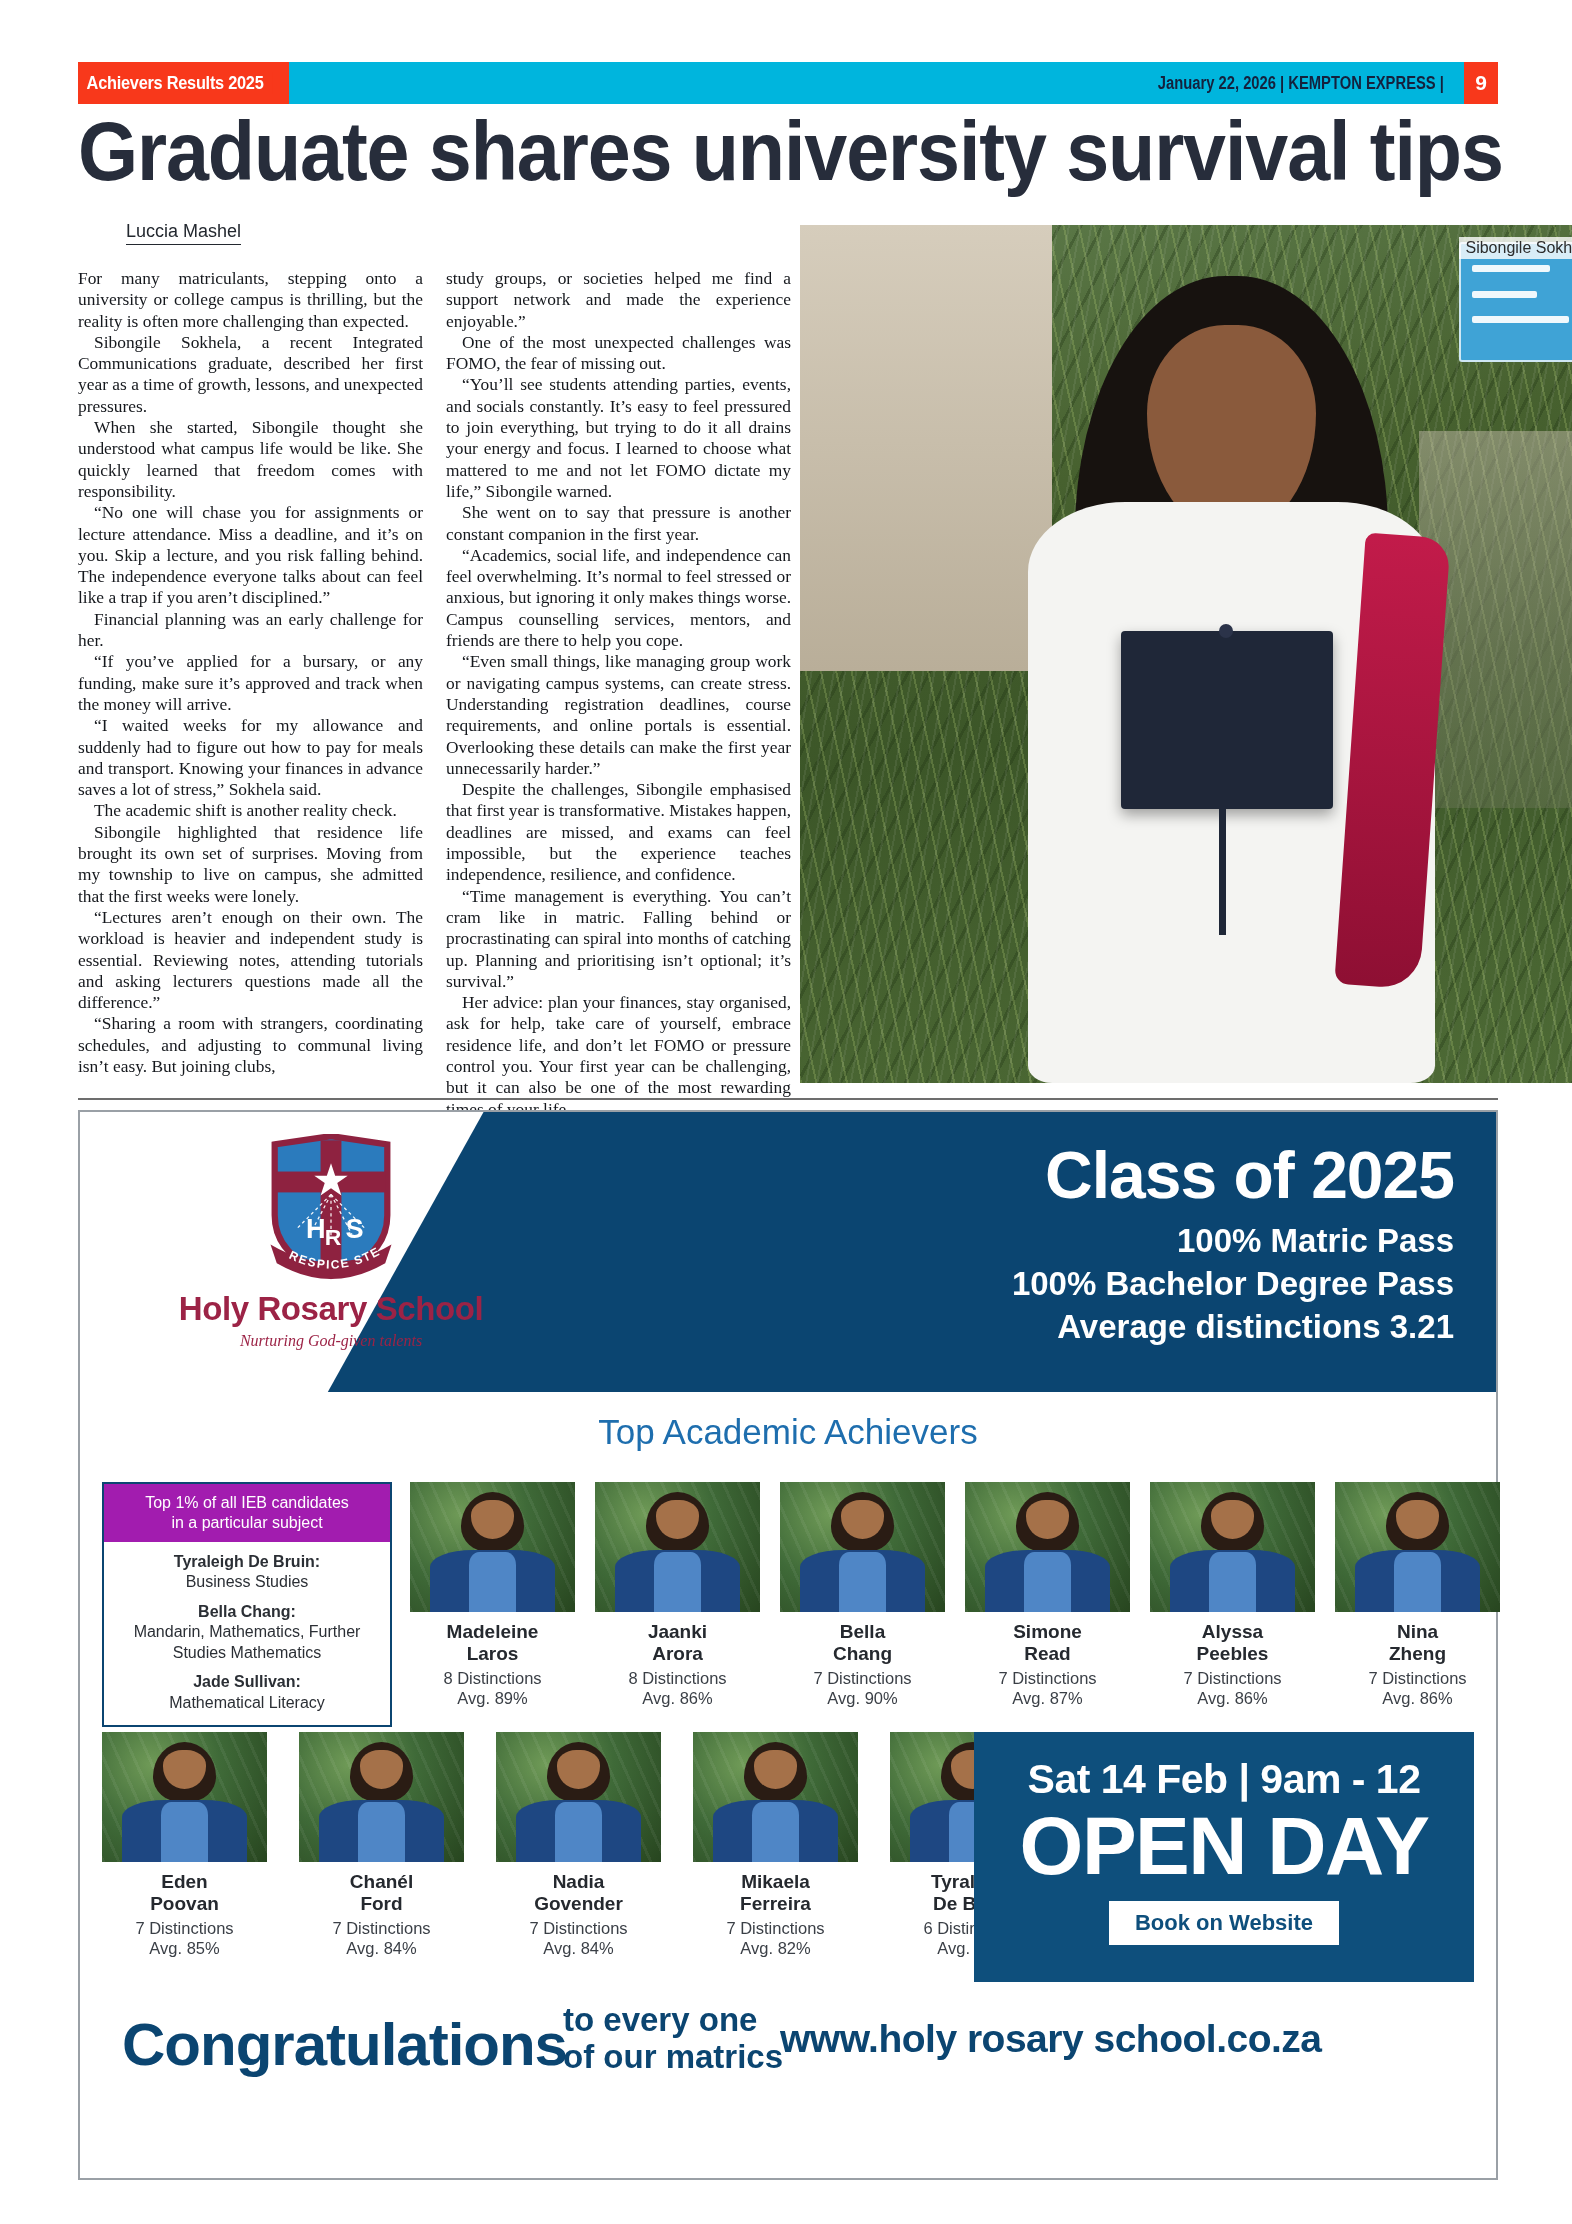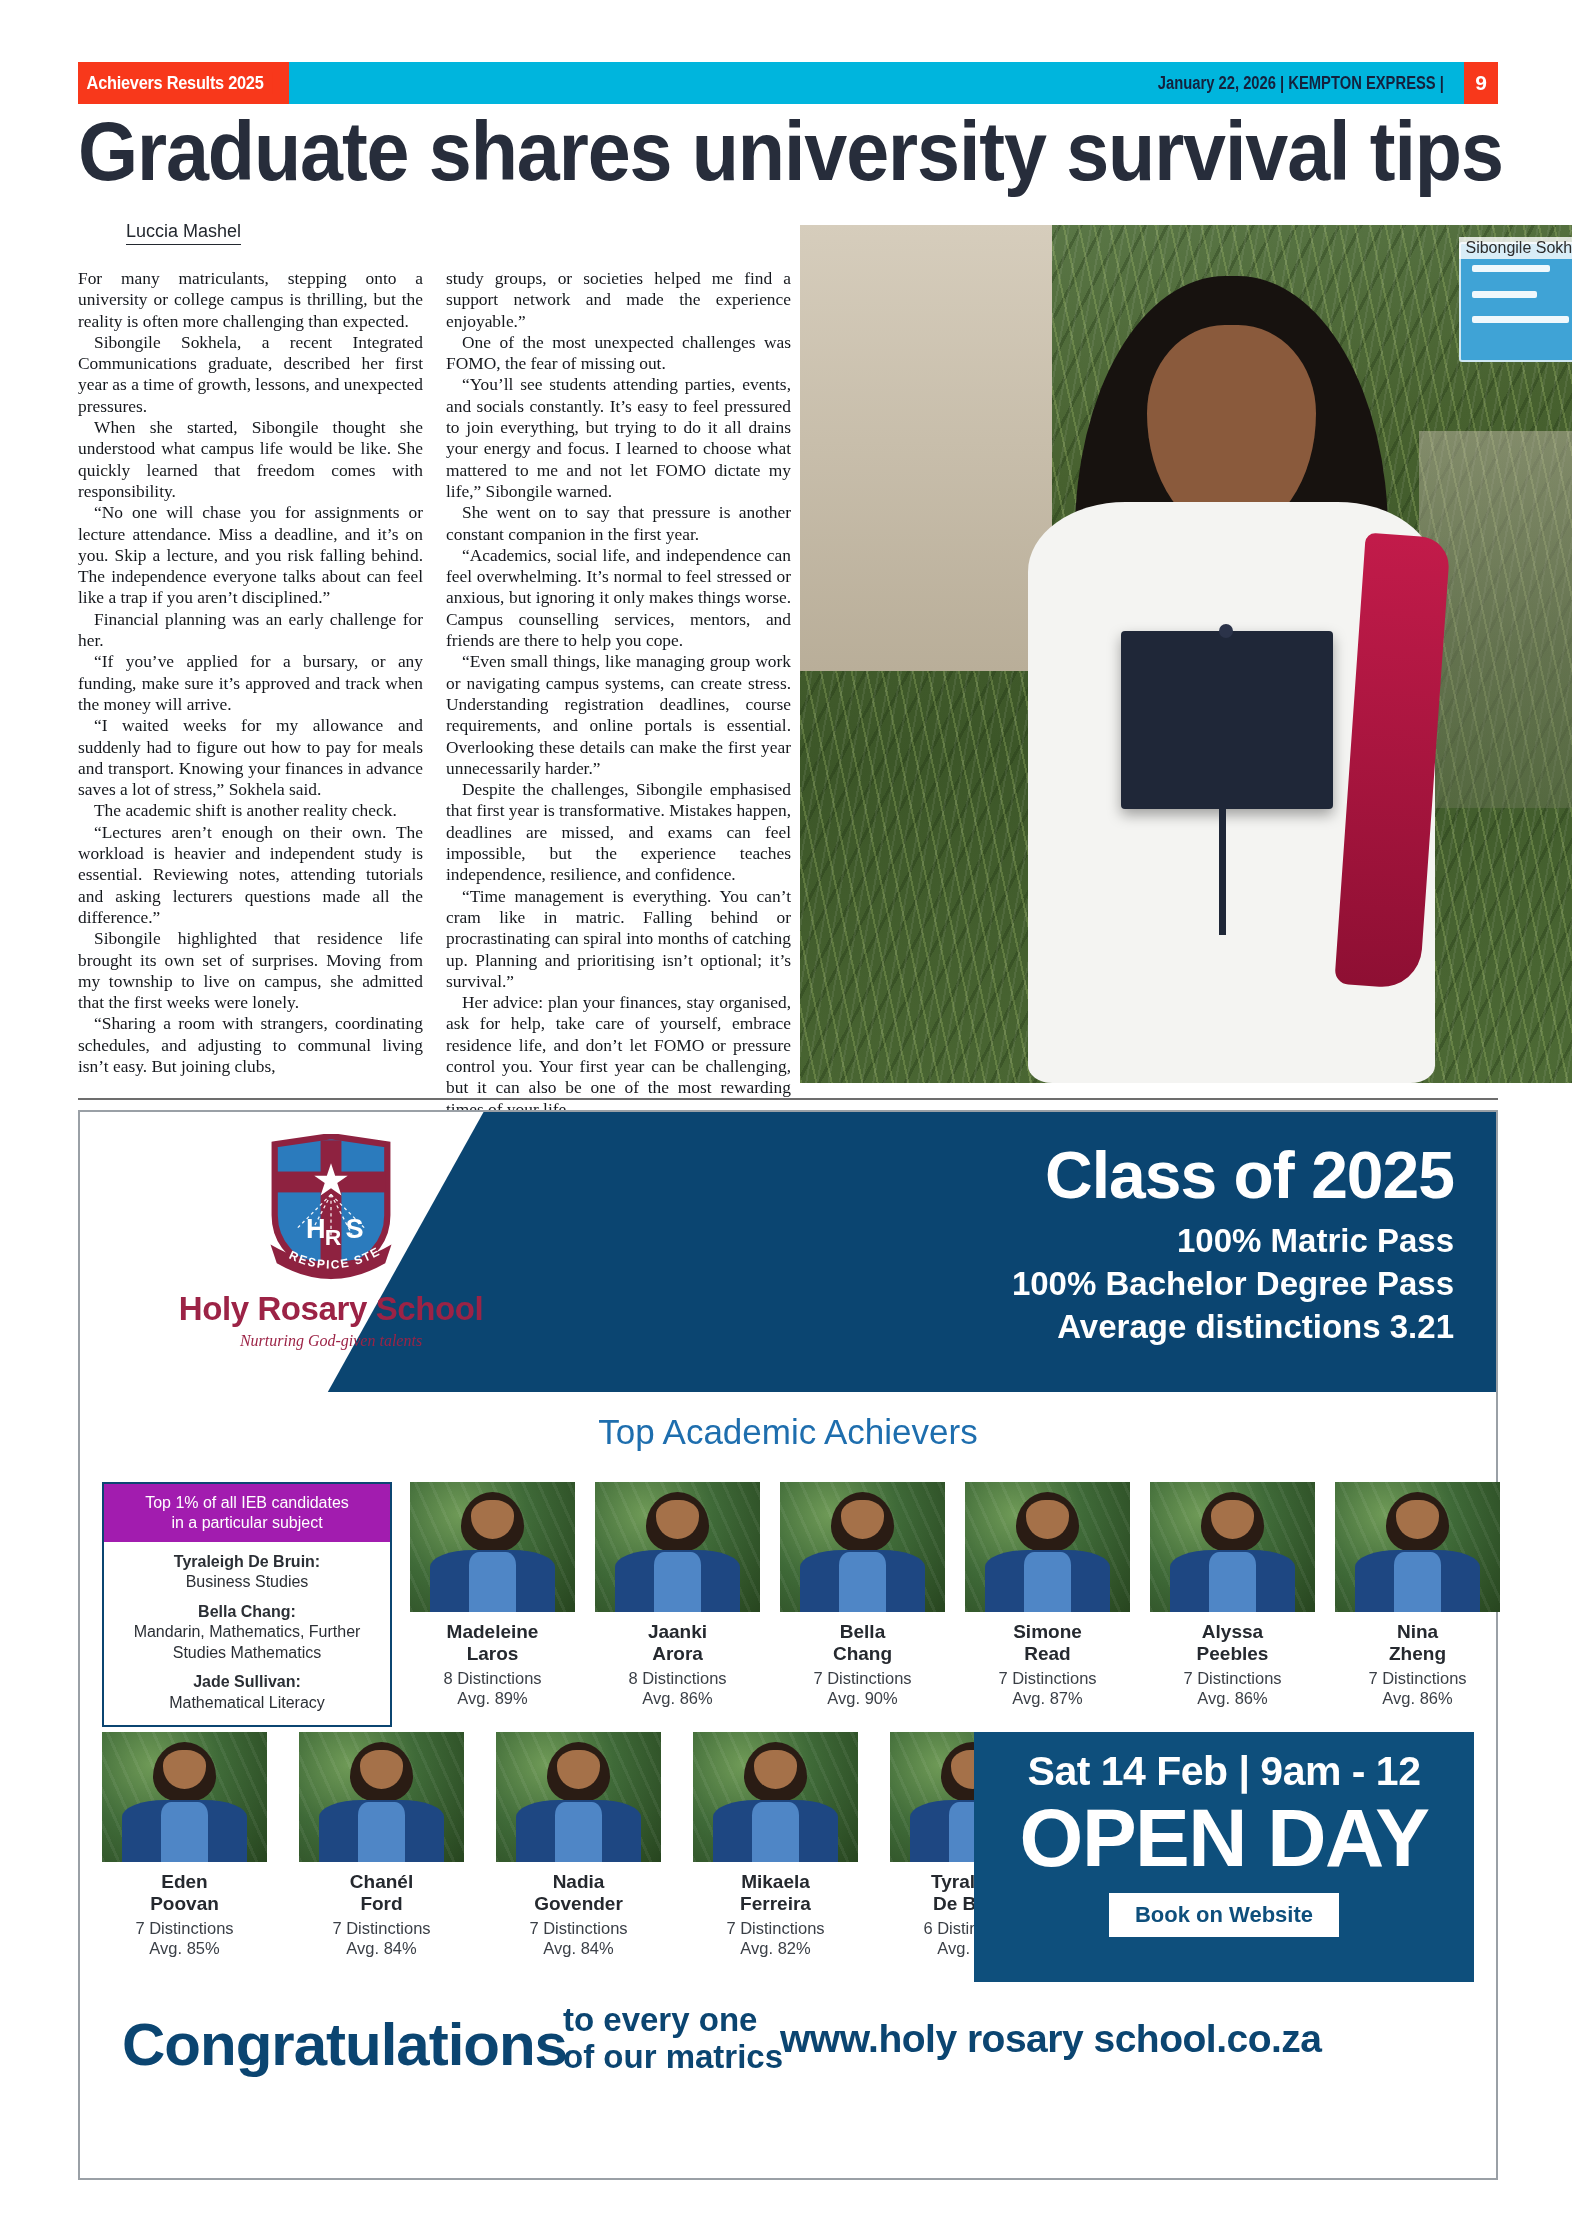--- a/index.html
+++ b/index.html
@@ -188,21 +188,21 @@
   .card .ph .torso { position:absolute; left:12%; top:52%; width:76%; height:50%;
     background:#1e4782; border-radius:34% 34% 0 0/26% 26% 0 0; }
   .card .ph .shirt { position:absolute; left:36%; top:54%; width:28%; height:46%;
     background:#4f86c6; border-radius:22% 22% 0 0; }
   .card .nm { font-weight:700; font-size:19px; color:#25292f; line-height:1.15; margin-top:9px; }
   .card .st { font-size:16.5px; color:#3a3f46; line-height:1.25; margin-top:3px; }
 
   
   .openday {
     position:absolute; right:22px; top:620px; width:500px; height:250px;
-    background:#0e4f7c; color:#fff; text-align:center; padding-top:16px;margin-left:16px;
+    background:#0e4f7c; color:#fff; text-align:center; padding-top:24px;margin-left:16px;
   }
   .openday .od1 { font-size:41px; font-weight:700; letter-spacing:-0.5px; }
   .openday .od2 { font-size:82px; font-weight:700; line-height:1.0; margin-top:2px; letter-spacing:-1.5px; }
   .openday .odbtn {
     display:inline-block; margin-top:14px; background:#fff; color:#0e4f7c;
     font-weight:700; font-size:22px; padding:9px 26px;
   }
 
   
   .congrats {
@@ -245,22 +245,22 @@
   <div class="cols">
     <div class="col" id="col1">
         <p class="first">For many matriculants, stepping onto a university or college campus is thrilling, but the reality is often more challenging than expected.</p>
         <p>Sibongile Sokhela, a recent Integrated Communications graduate, described her first year as a time of growth, lessons, and unexpected pressures.</p>
         <p>When she started, Sibongile thought she understood what campus life would be like. She quickly learned that freedom comes with responsibility.</p>
         <p>“No one will chase you for assignments or lecture attendance. Miss a deadline, and it’s on you. Skip a lecture, and you risk falling behind. The independence everyone talks about can feel like a trap if you aren’t disciplined.”</p>
         <p>Financial planning was an early challenge for her.</p>
         <p>“If you’ve applied for a bursary, or any funding, make sure it’s approved and track when the money will arrive.</p>
         <p>“I waited weeks for my allowance and suddenly had to figure out how to pay for meals and transport. Knowing your finances in advance saves a lot of stress,” Sokhela said.</p>
         <p>The academic shift is another reality check.</p>
+        <p>Sibongile highlighted that residence life brought its own set of surprises. Moving from my township to live on campus, she admitted that the first weeks were lonely.</p>
         <p>“Lectures aren’t enough on their own. The workload is heavier and independent study is essential. Reviewing notes, attending tutorials and asking lecturers questions made all the difference.”</p>
-        <p>Sibongile highlighted that residence life brought its own set of surprises. Moving from my township to live on campus, she admitted that the first weeks were lonely.</p>
         <p>“Sharing a room with strangers, coordinating schedules, and adjusting to communal living isn’t easy. But joining clubs,</p>
       </div>
     <div class="col" id="col2">
         <p class="first">study groups, or societies helped me find a support network and made the experience enjoyable.”</p>
         <p>One of the most unexpected challenges was FOMO, the fear of missing out.</p>
         <p>“You’ll see students attending parties, events, and socials constantly. It’s easy to feel pressured to join everything, but trying to do it all drains your energy and focus. I learned to choose what mattered to me and not let FOMO dictate my life,” Sibongile warned.</p>
         <p>She went on to say that pressure is another constant companion in the first year.</p>
         <p>“Academics, social life, and independence can feel overwhelming. It’s normal to feel stressed or anxious, but ignoring it only makes things worse. Campus counselling services, mentors, and friends are there to help you cope.</p>
         <p>“Even small things, like managing group work or navigating campus systems, can create stress. Understanding registration deadlines, course requirements, and online portals is essential. Overlooking these details can make the first year unnecessarily harder.”</p>
         <p>Despite the challenges, Sibongile emphasised that first year is transformative. Mistakes happen, deadlines are missed, and exams can feel impossible, but the experience teaches independence, resilience, and confidence.</p>

